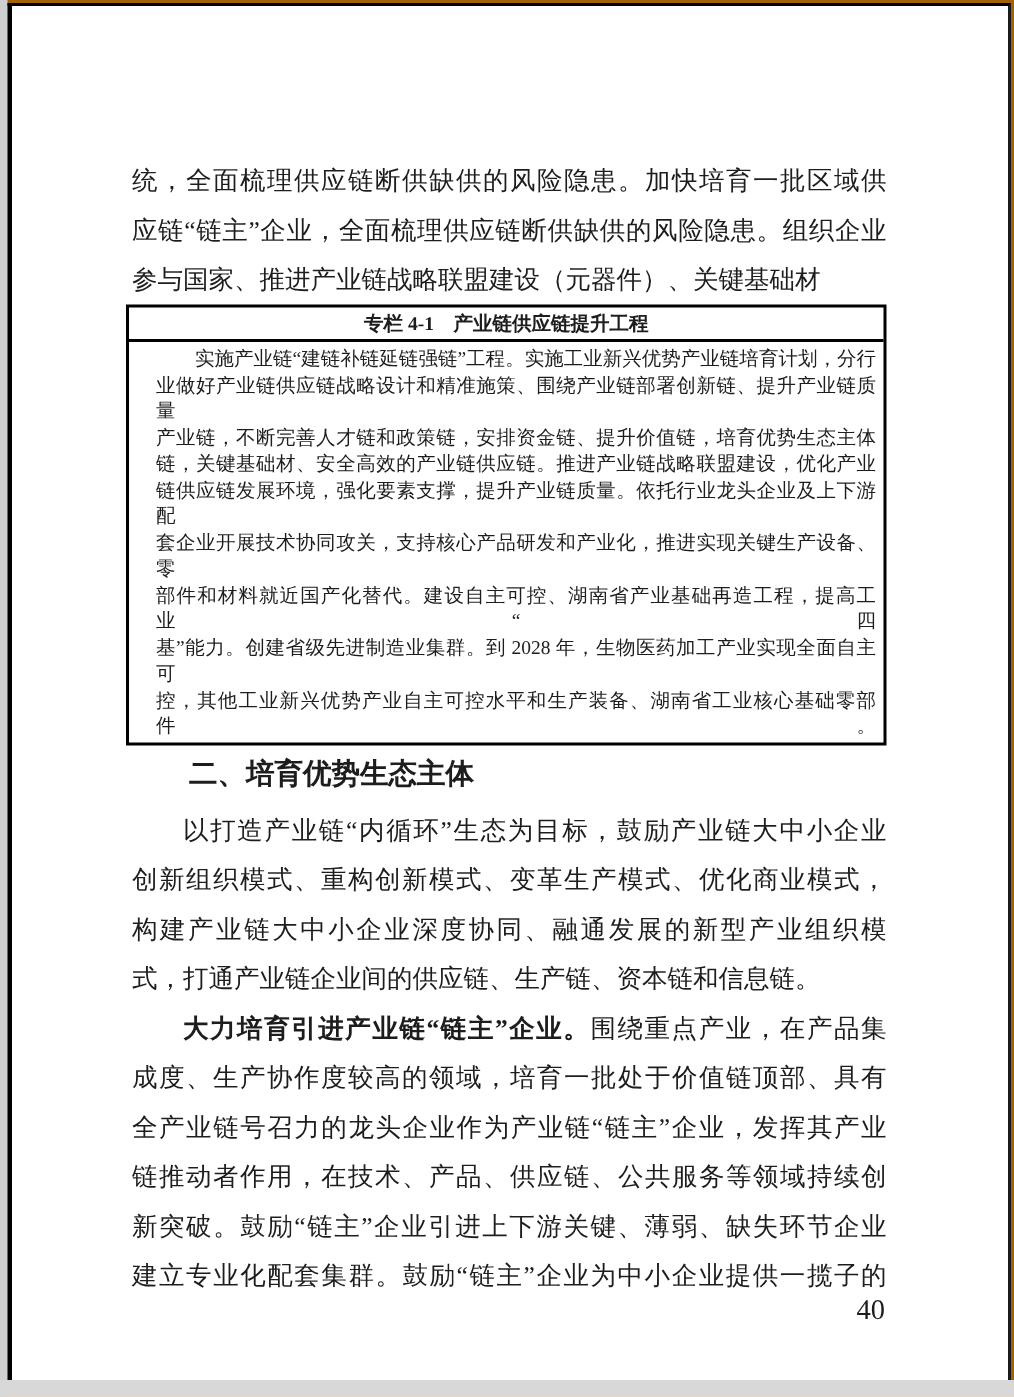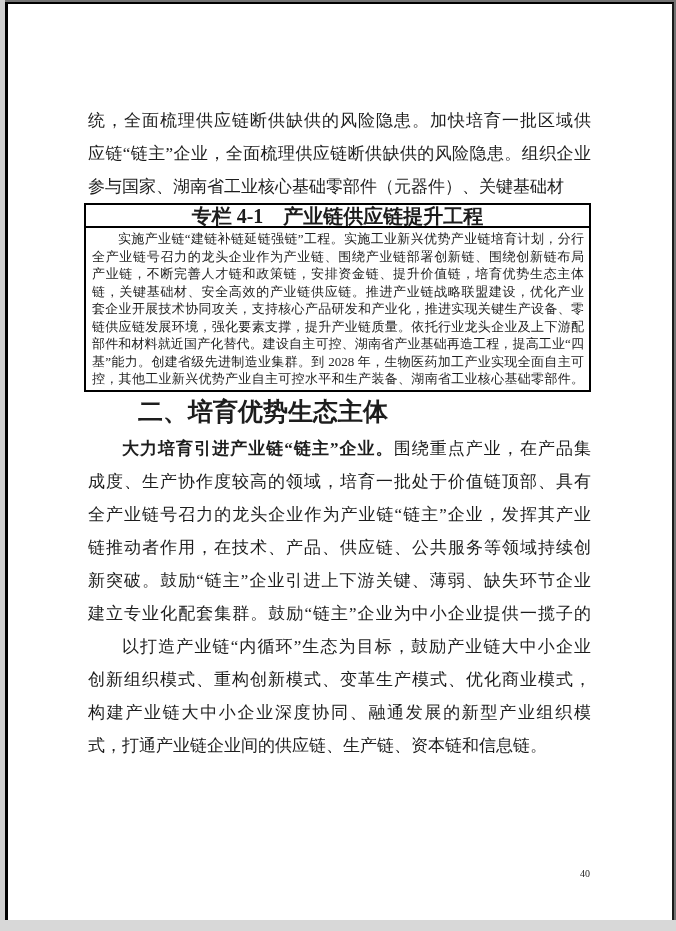--- a/index.html
+++ b/index.html
@@ -8,21 +8,21 @@
     --page_bg: #ffffff;
     --scan_margin: #cfcfcf;
   }
   * { margin: 0; padding: 0; box-sizing: border-box; }
   html, body { width: 676px; height: 931px; overflow: hidden; }
   body {
     font-family: "Liberation Serif", "DejaVu Serif", serif;
     color: var(--text);
     background: #ffffff;
   }
-  .canvas { position: relative; width: 676px; height: 931px; background: #737373; }
+  .canvas { position: relative; width: 676px; height: 931px; background: #a16207; }
   .strip-left {
     position: absolute; left: 0; top: 0; width: 5px; height: 931px;
     background: var(--scan_margin);
   }
   .strip-bottom {
     position: absolute; left: 0; top: 920px; width: 676px; height: 11px;
     background: #d8d8d8;
   }
   .page {
     position: absolute; left: 5px; top: 2px; width: 669px; height: 918px;
@@ -46,94 +46,94 @@
 
   .callout {
     margin-left: -4px;
     width: 507px;
     border: 2px solid var(--border);
     background: var(--page_bg);
   }
   .callout-title {
     text-align: center;
     font-weight: bold;
-    font-size: 20px;
+    font-size: 13px;
     line-height: 18px;
     padding: 2px 0 1px 0;
     border-bottom: 2px solid var(--border);
   }
-  .callout-body { padding: 2px 5px 2px 6px; }
+  .callout-body { padding: 2px 5px 2px 6px; margin-left: 12px; }
   .callout-body .box-line {
     font-size: 13px;
     line-height: 17.5px;
     text-align: justify;
     text-align-last: justify;
   }
   .callout-body .box-line:first-child { text-indent: 2em; }
 
   .heading {
-    font-size: 25px;
+    font-size: 19px;
     font-weight: bold;
     line-height: 25px;
     margin: 7px 0 8px 2em;
   }
   .page-number {
     position: absolute;
     top: 862px;
     right: 82px;
-    font-size: 10px;
+    font-size: 19px;
     line-height: 16px;
   }
 </style>
 </head>
 <body>
 
 <div class="canvas">
   <div class="strip-left"></div>
   <div class="strip-bottom"></div>
 
   <div class="page">
     <div class="content">
 
       <div class="para endp">
           <div class="line">统，全面梳理供应链断供缺供的风险隐患。加快培育一批区域供</div>
           <div class="line">应链“链主”企业，全面梳理供应链断供缺供的风险隐患。组织企业</div>
-          <div class="line">参与国家、湖南省工业核心基础零部件（元器件）、关键基础材</div>
+          <div class="line">参与国家、推进产业链战略联盟建设（元器件）、关键基础材</div>
         </div>
 
       <div class="callout">
         <div class="callout-title">专栏 4-1　产业链供应链提升工程</div>
         <div class="callout-body">
             <div class="box-line">实施产业链“建链补链延链强链”工程。实施工业新兴优势产业链培育计划，分行</div>
-            <div class="box-line">全产业链号召力的龙头企业作为产业链、围绕产业链部署创新链、围绕创新链布局</div>
+            <div class="box-line">业做好产业链供应链战略设计和精准施策、围绕产业链部署创新链、提升产业链质量</div>
             <div class="box-line">产业链，不断完善人才链和政策链，安排资金链、提升价值链，培育优势生态主体</div>
             <div class="box-line">链，关键基础材、安全高效的产业链供应链。推进产业链战略联盟建设，优化产业</div>
+            <div class="box-line">链供应链发展环境，强化要素支撑，提升产业链质量。依托行业龙头企业及上下游配</div>
             <div class="box-line">套企业开展技术协同攻关，支持核心产品研发和产业化，推进实现关键生产设备、零</div>
-            <div class="box-line">链供应链发展环境，强化要素支撑，提升产业链质量。依托行业龙头企业及上下游配</div>
             <div class="box-line">部件和材料就近国产化替代。建设自主可控、湖南省产业基础再造工程，提高工业“四</div>
             <div class="box-line">基”能力。创建省级先进制造业集群。到 2028 年，生物医药加工产业实现全面自主可</div>
             <div class="box-line">控，其他工业新兴优势产业自主可控水平和生产装备、湖南省工业核心基础零部件。</div>
           </div>
       </div>
 
       <div class="heading">二、培育优势生态主体</div>
+
+      <div class="para endp indent">
+          <div class="line">以打造产业链“内循环”生态为目标，鼓励产业链大中小企业</div>
+          <div class="line">创新组织模式、重构创新模式、变革生产模式、优化商业模式，</div>
+          <div class="line">构建产业链大中小企业深度协同、融通发展的新型产业组织模</div>
+          <div class="line">式，打通产业链企业间的供应链、生产链、资本链和信息链。</div>
+        </div>
 
       <div class="para indent">
           <div class="line"><span class="bold">大力培育引进产业链“链主”企业。</span><span>围绕重点产业，在产品集</span></div>
           <div class="line">成度、生产协作度较高的领域，培育一批处于价值链顶部、具有</div>
           <div class="line">全产业链号召力的龙头企业作为产业链“链主”企业，发挥其产业</div>
           <div class="line">链推动者作用，在技术、产品、供应链、公共服务等领域持续创</div>
           <div class="line">新突破。鼓励“链主”企业引进上下游关键、薄弱、缺失环节企业</div>
           <div class="line">建立专业化配套集群。鼓励“链主”企业为中小企业提供一揽子的</div>
         </div>
 
-      <div class="para endp indent">
-          <div class="line">以打造产业链“内循环”生态为目标，鼓励产业链大中小企业</div>
-          <div class="line">创新组织模式、重构创新模式、变革生产模式、优化商业模式，</div>
-          <div class="line">构建产业链大中小企业深度协同、融通发展的新型产业组织模</div>
-          <div class="line">式，打通产业链企业间的供应链、生产链、资本链和信息链。</div>
-        </div>
-
     </div>
 
     <div class="page-number">40</div>
   </div>
 </div>
 
 </body></html>

